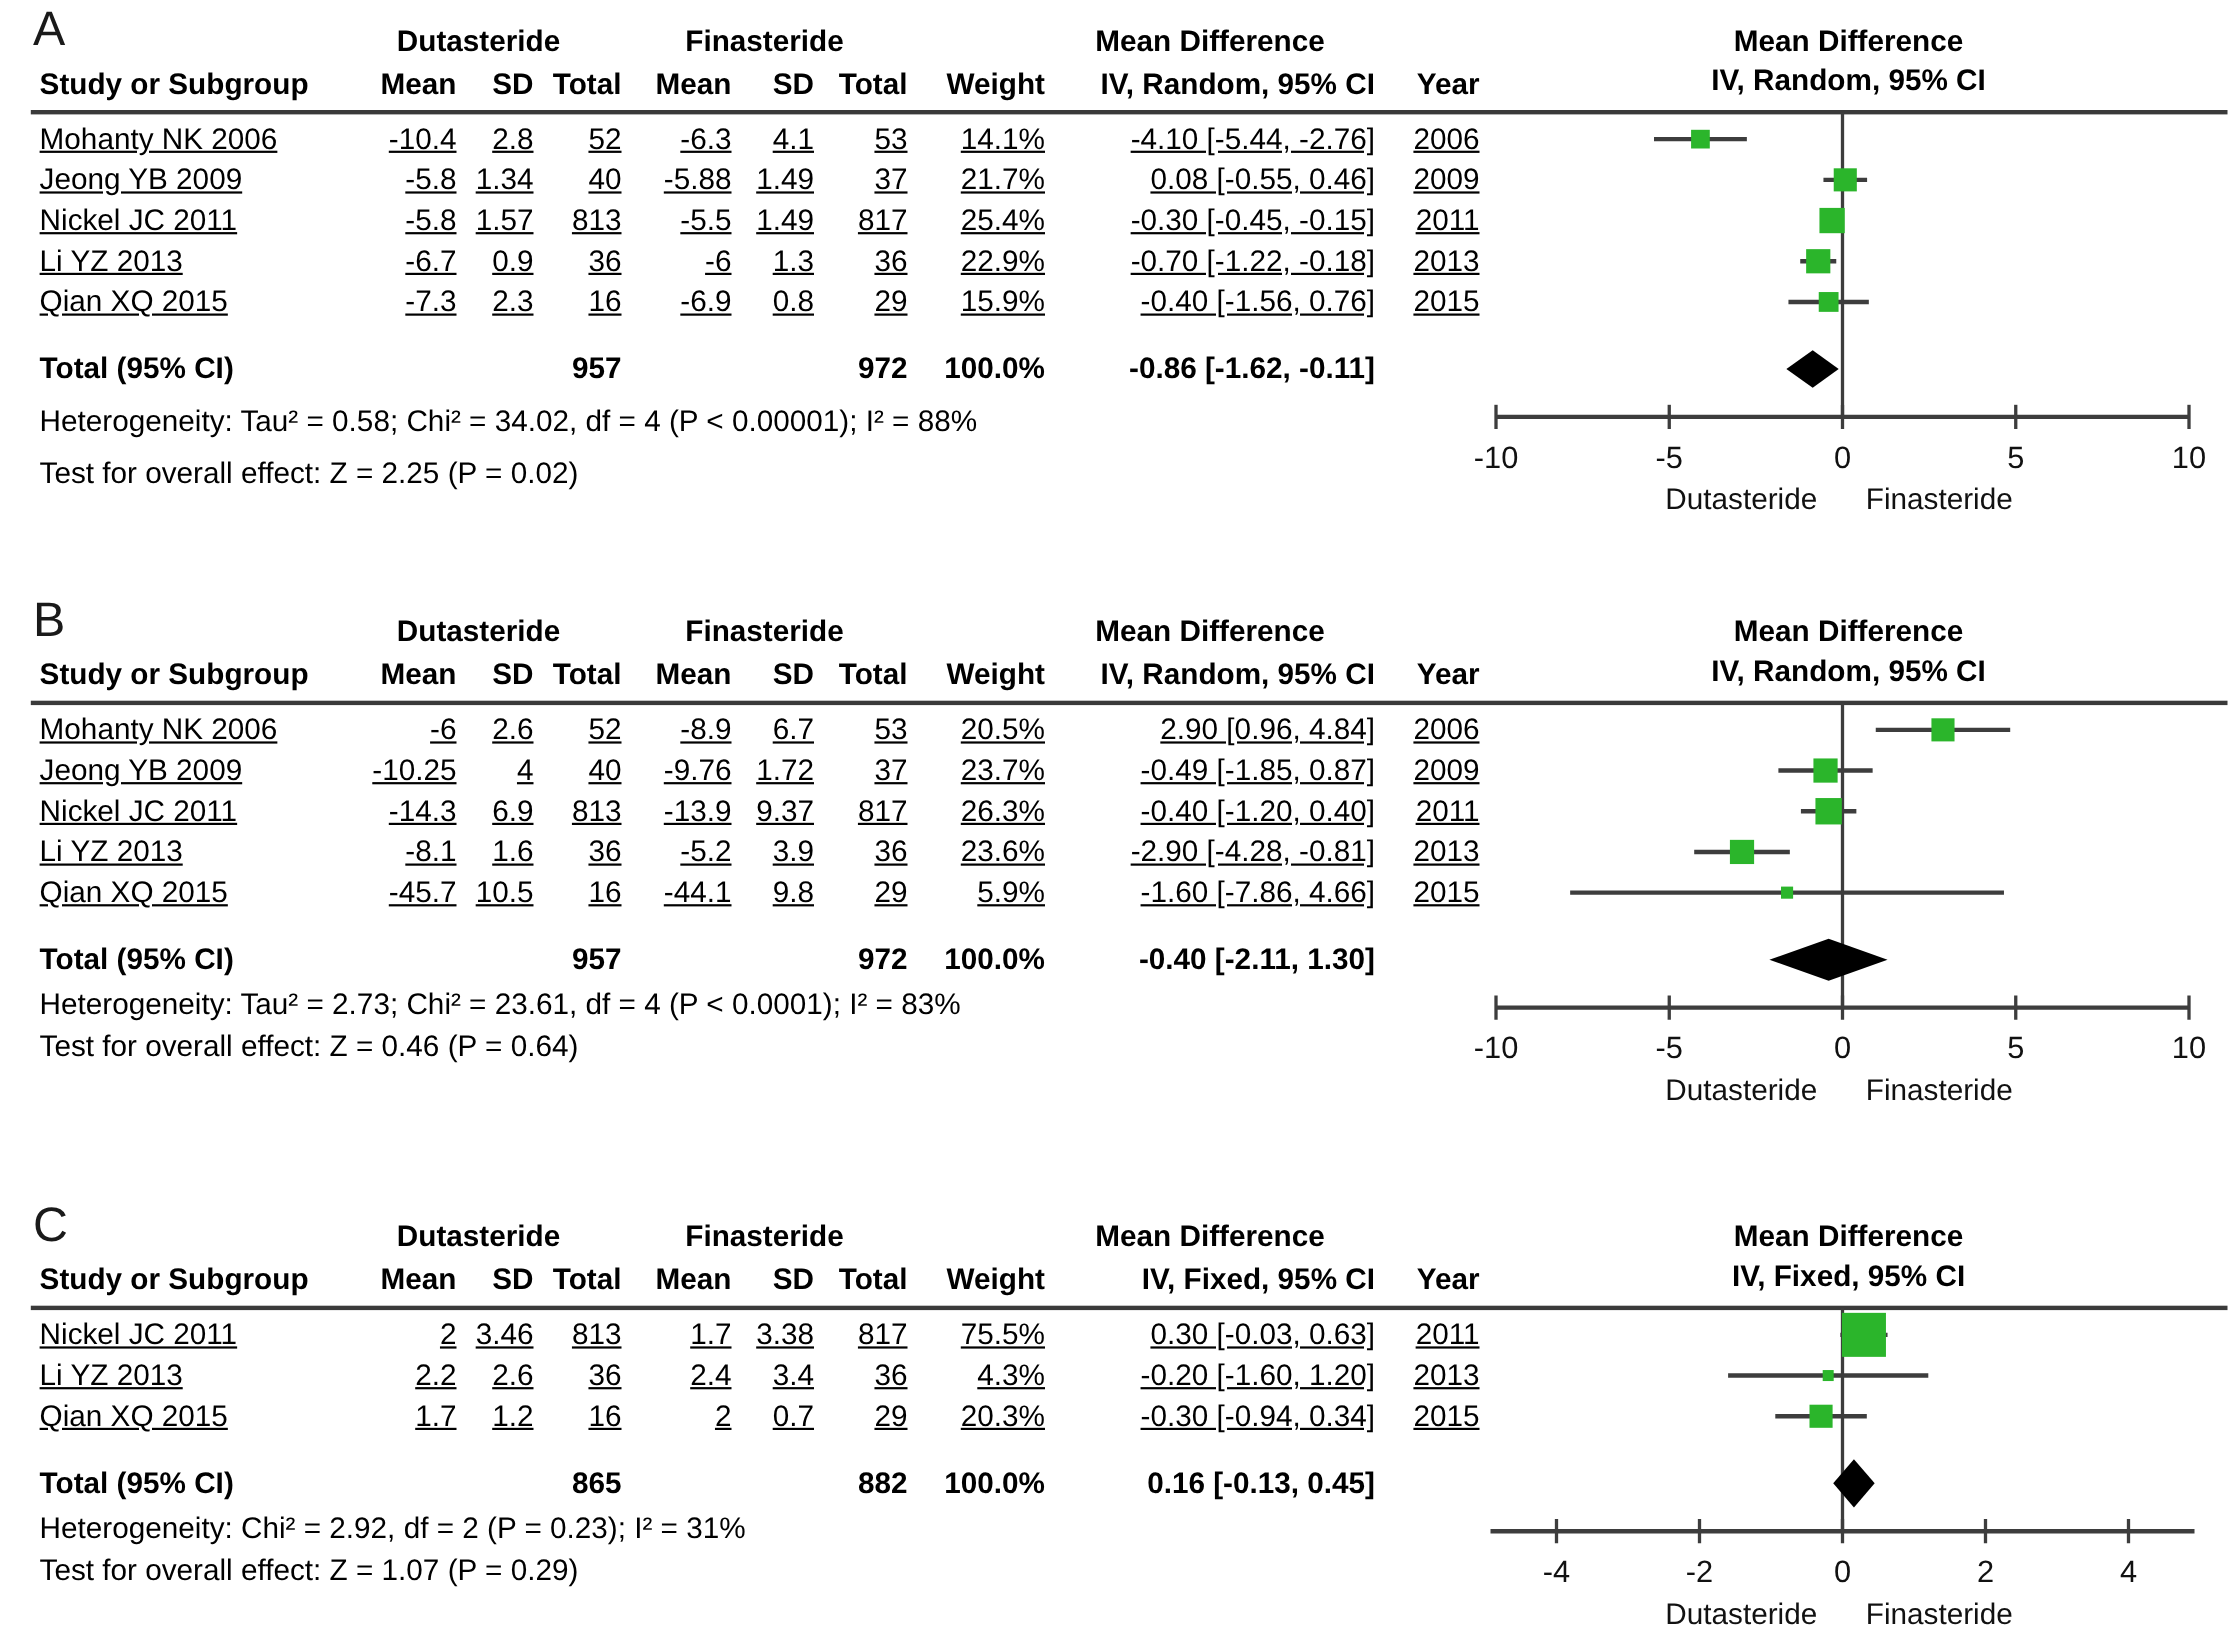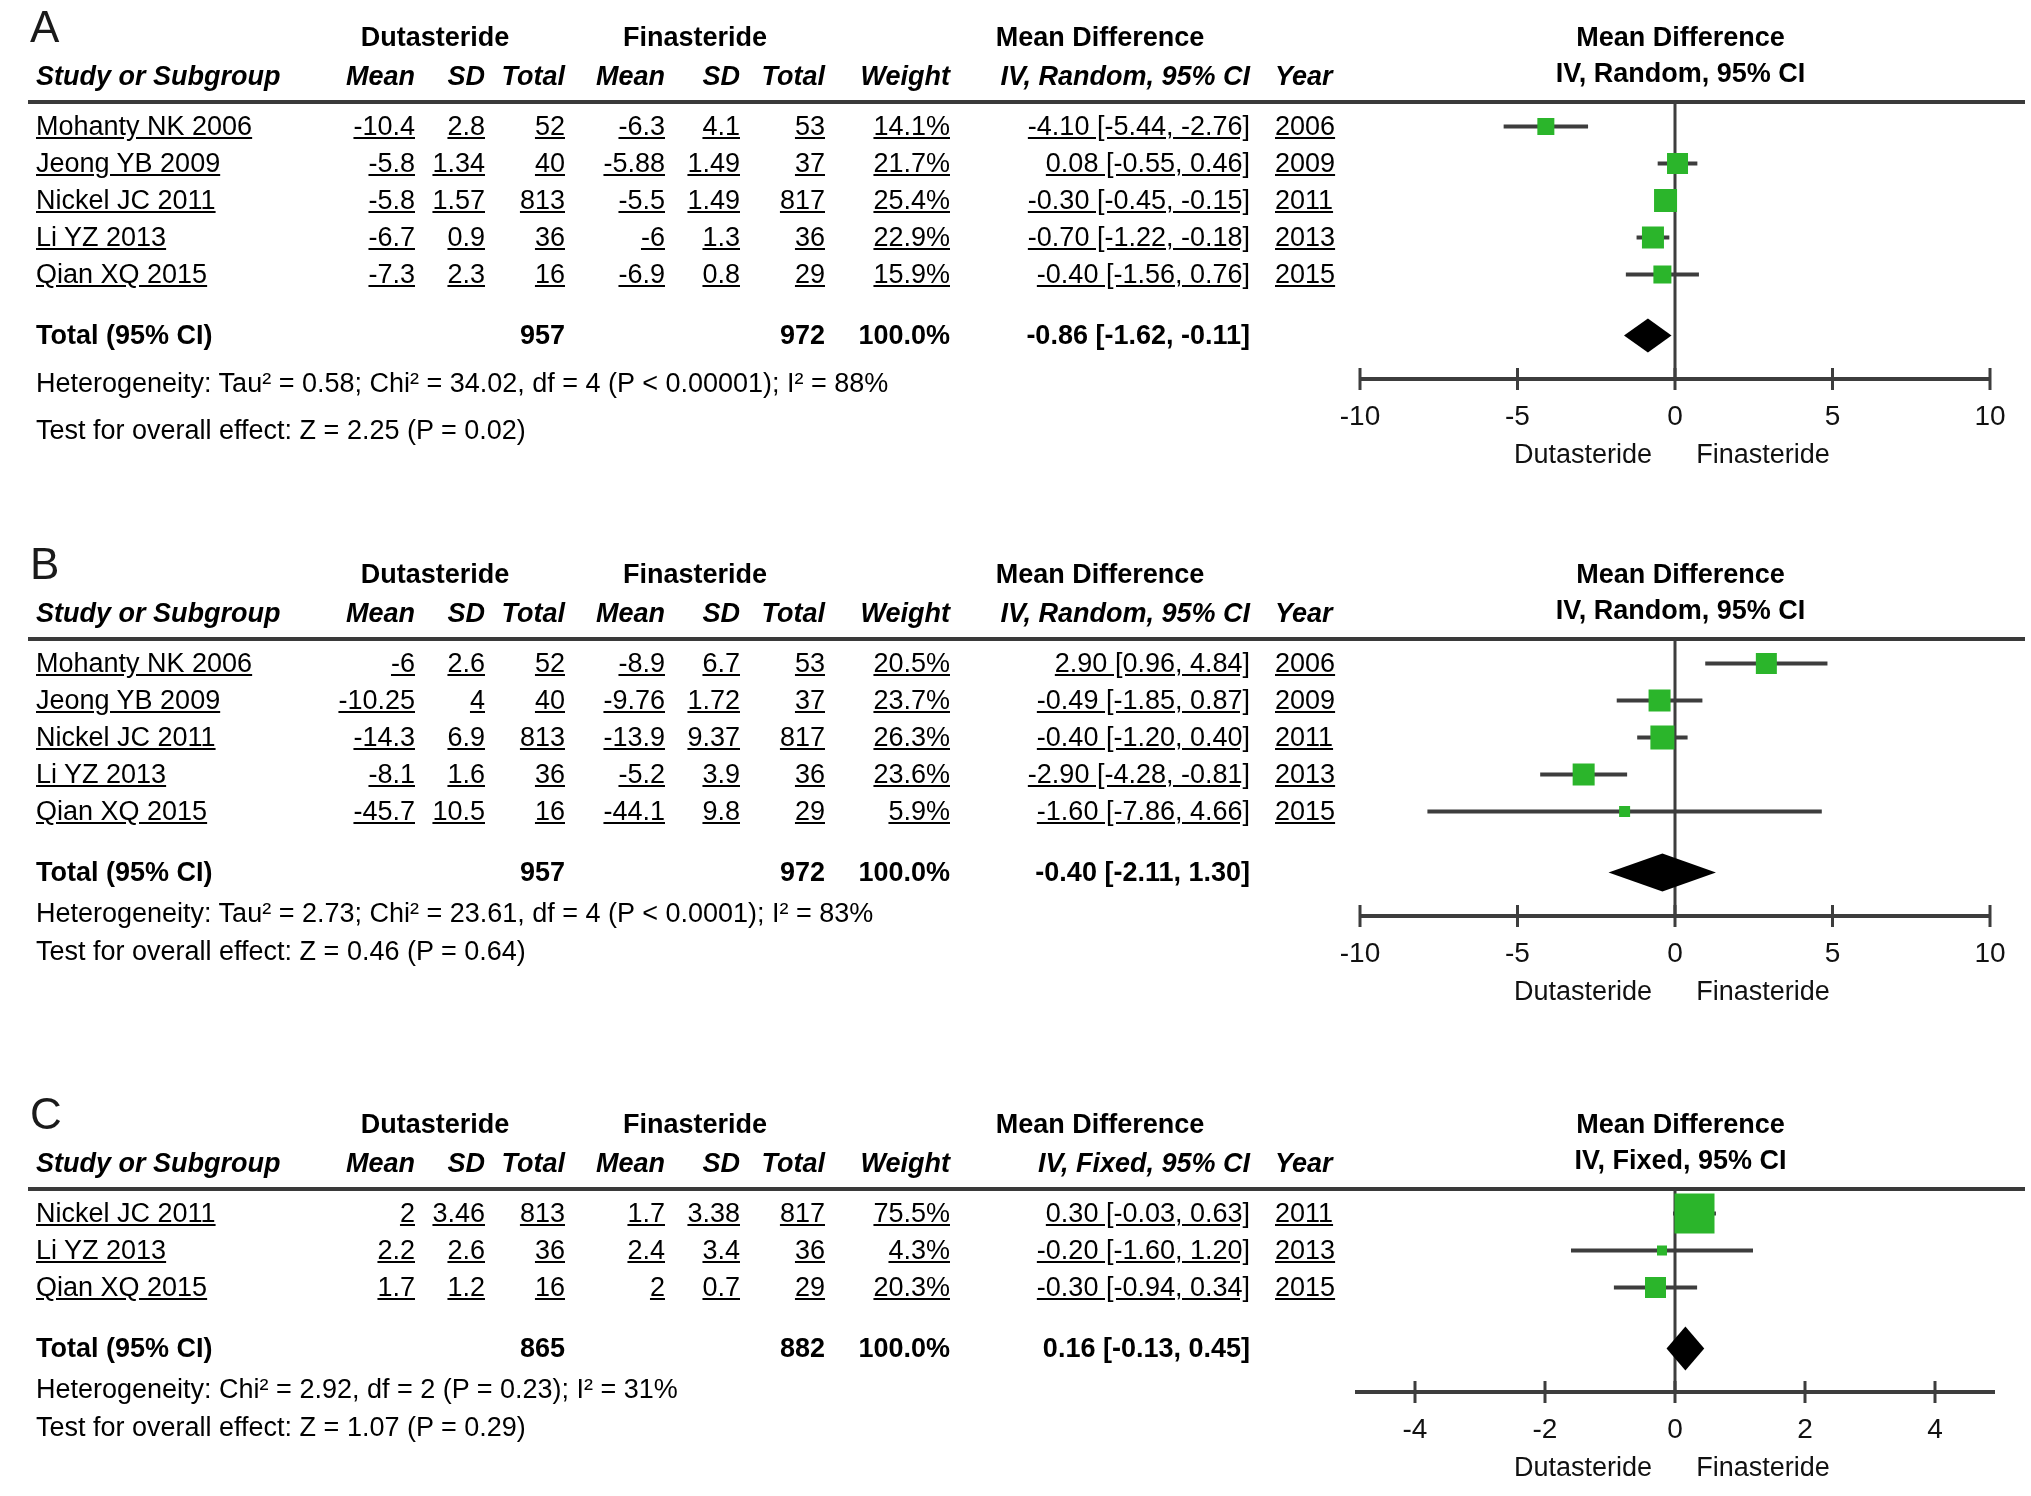--- a/index.html
+++ b/index.html
@@ -18,27 +18,27 @@
     position:absolute; left:1330px; width:701px; text-align:center;
     font-size:27px; font-weight:bold; line-height:30px; white-space:nowrap;
   }
   .plot-hdr.l1 { top:14px; }
   .plot-hdr.l2 { top:50px; }
   .grid {
     position:absolute; left:36px; display:grid;
     grid-template-columns:270px 109px 70px 80px 100px 75px 85px 125px 300px 25px 70px;
     font-size:27px; height:37px; line-height:37px; white-space:nowrap;
   }
-  .colhdr { top:50px; font-weight:bold;font-style:italic; }
+  .colhdr { top:50px; font-weight:bold; }
   .rows { position:absolute; left:36px; top:100px; width:1309px;text-decoration:underline; }
   .rows .grid { position:static; }
   .totalrow { font-weight:bold; }
   .num { text-align:right; }
   .c-study { text-align:left; }
-  .c-year { text-align:left; }
+  .c-year { text-align:right; }
   .rule { position:absolute; left:28px; width:1997px; top:92px; height:4px; background:#3a3a3a; }
   .het { position:absolute; left:36px; font-size:27px; white-space:nowrap; line-height:32px; }
   svg.plot { position:absolute; left:1330px; top:92px; }
 </style>
 </head>
 <body>
 
 <div id="canvas">
 
   <section class="panel" style="top:8px">

